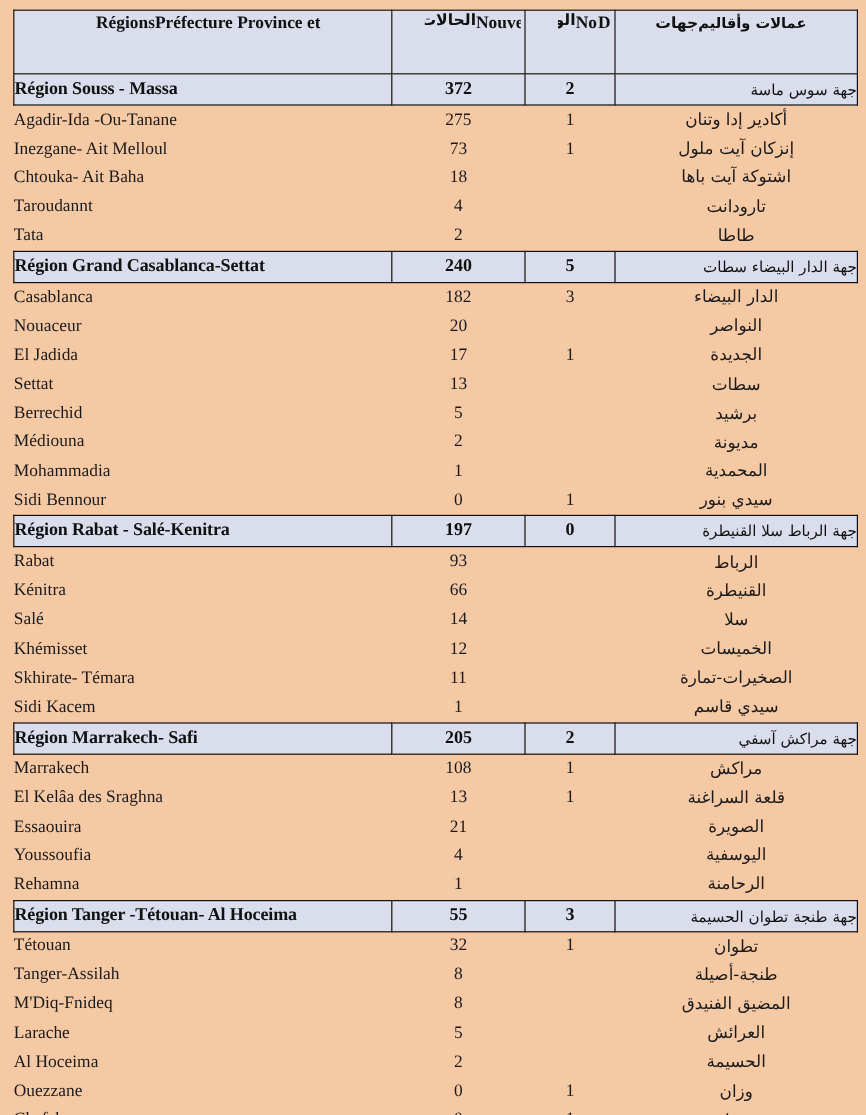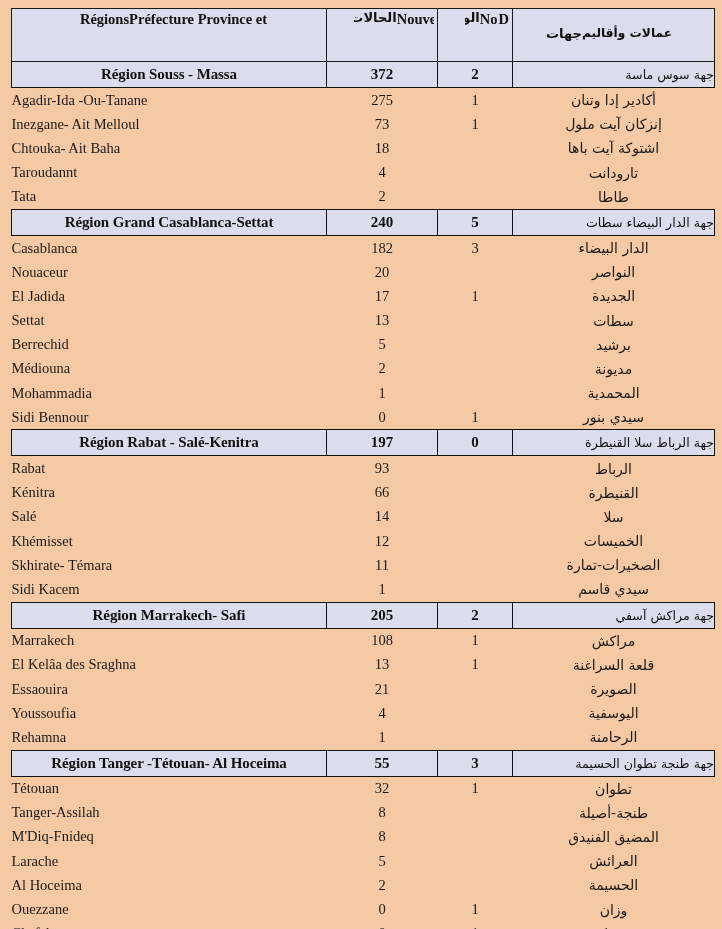--- a/index.html
+++ b/index.html
@@ -43,21 +43,21 @@
   }
   .hdr-stack {
     display: flex;
     flex-direction: row;
     justify-content: center;
     height: 52px;
     box-sizing: border-box;
   }
   .hdr-fr-left  { padding: 0 0 0 9px; text-align: left;  }
   .hdr-center   { text-align: center; padding: 0 3px; margin-left: 24px;    }
-  .hdr-ar-right { padding: 16px 9px 0 0; text-align: right; }
+  .hdr-ar-right { padding: 2px 9px 0 0; text-align: right; }
 
   .hdr-line {
     font-weight: bold;
     font-size: 14.5px;
     color: #111;
     line-height: 1.42;
     white-space: nowrap;
     overflow: hidden;
   }
   .hdr-line.ar {
@@ -74,21 +74,21 @@
     border: 1.7px solid #111;
     height: 25px;
     padding: 0;
     vertical-align: middle;
   }
   .reg-fr {
     font-weight: bold;
     font-size: 15px;
     color: #111;
     padding-left: 9px;
-    text-align: center;
+    text-align: left;
     white-space: nowrap;
     letter-spacing: -0.1px;
   }
   .reg-num {
     font-weight: bold;
     font-size: 15px;
     color: #111;
     text-align: center;
   }
   .reg-ar {

